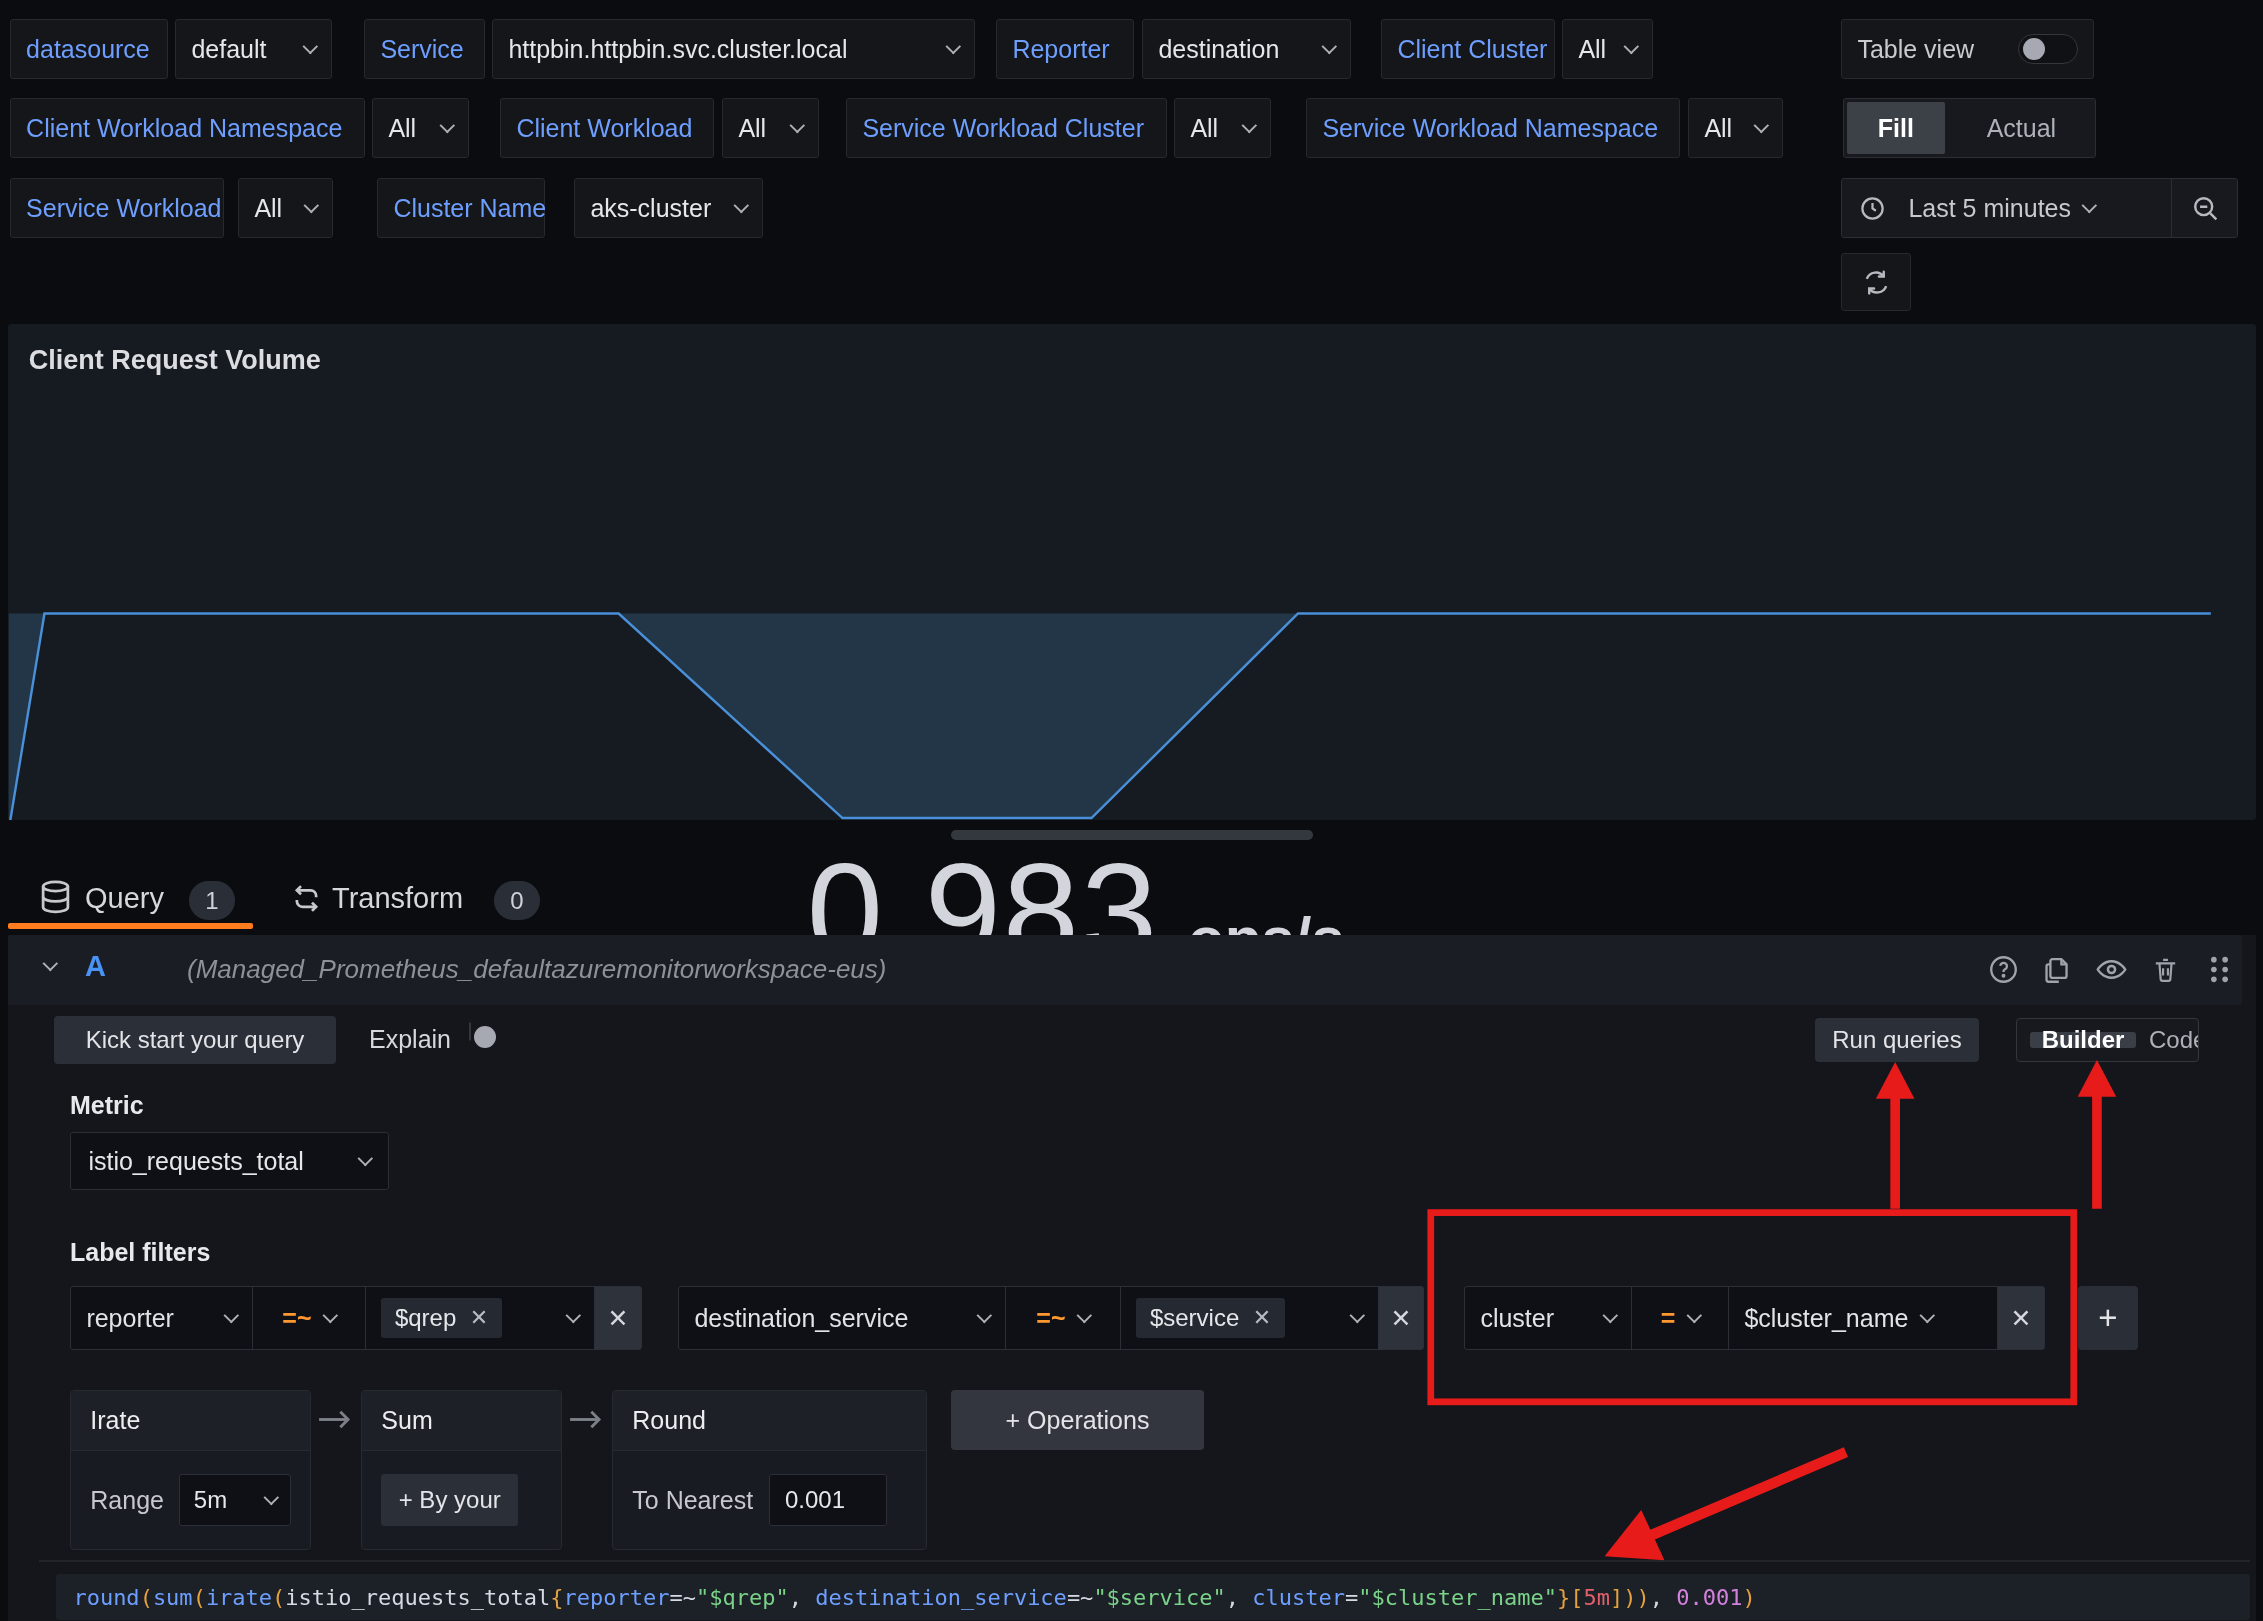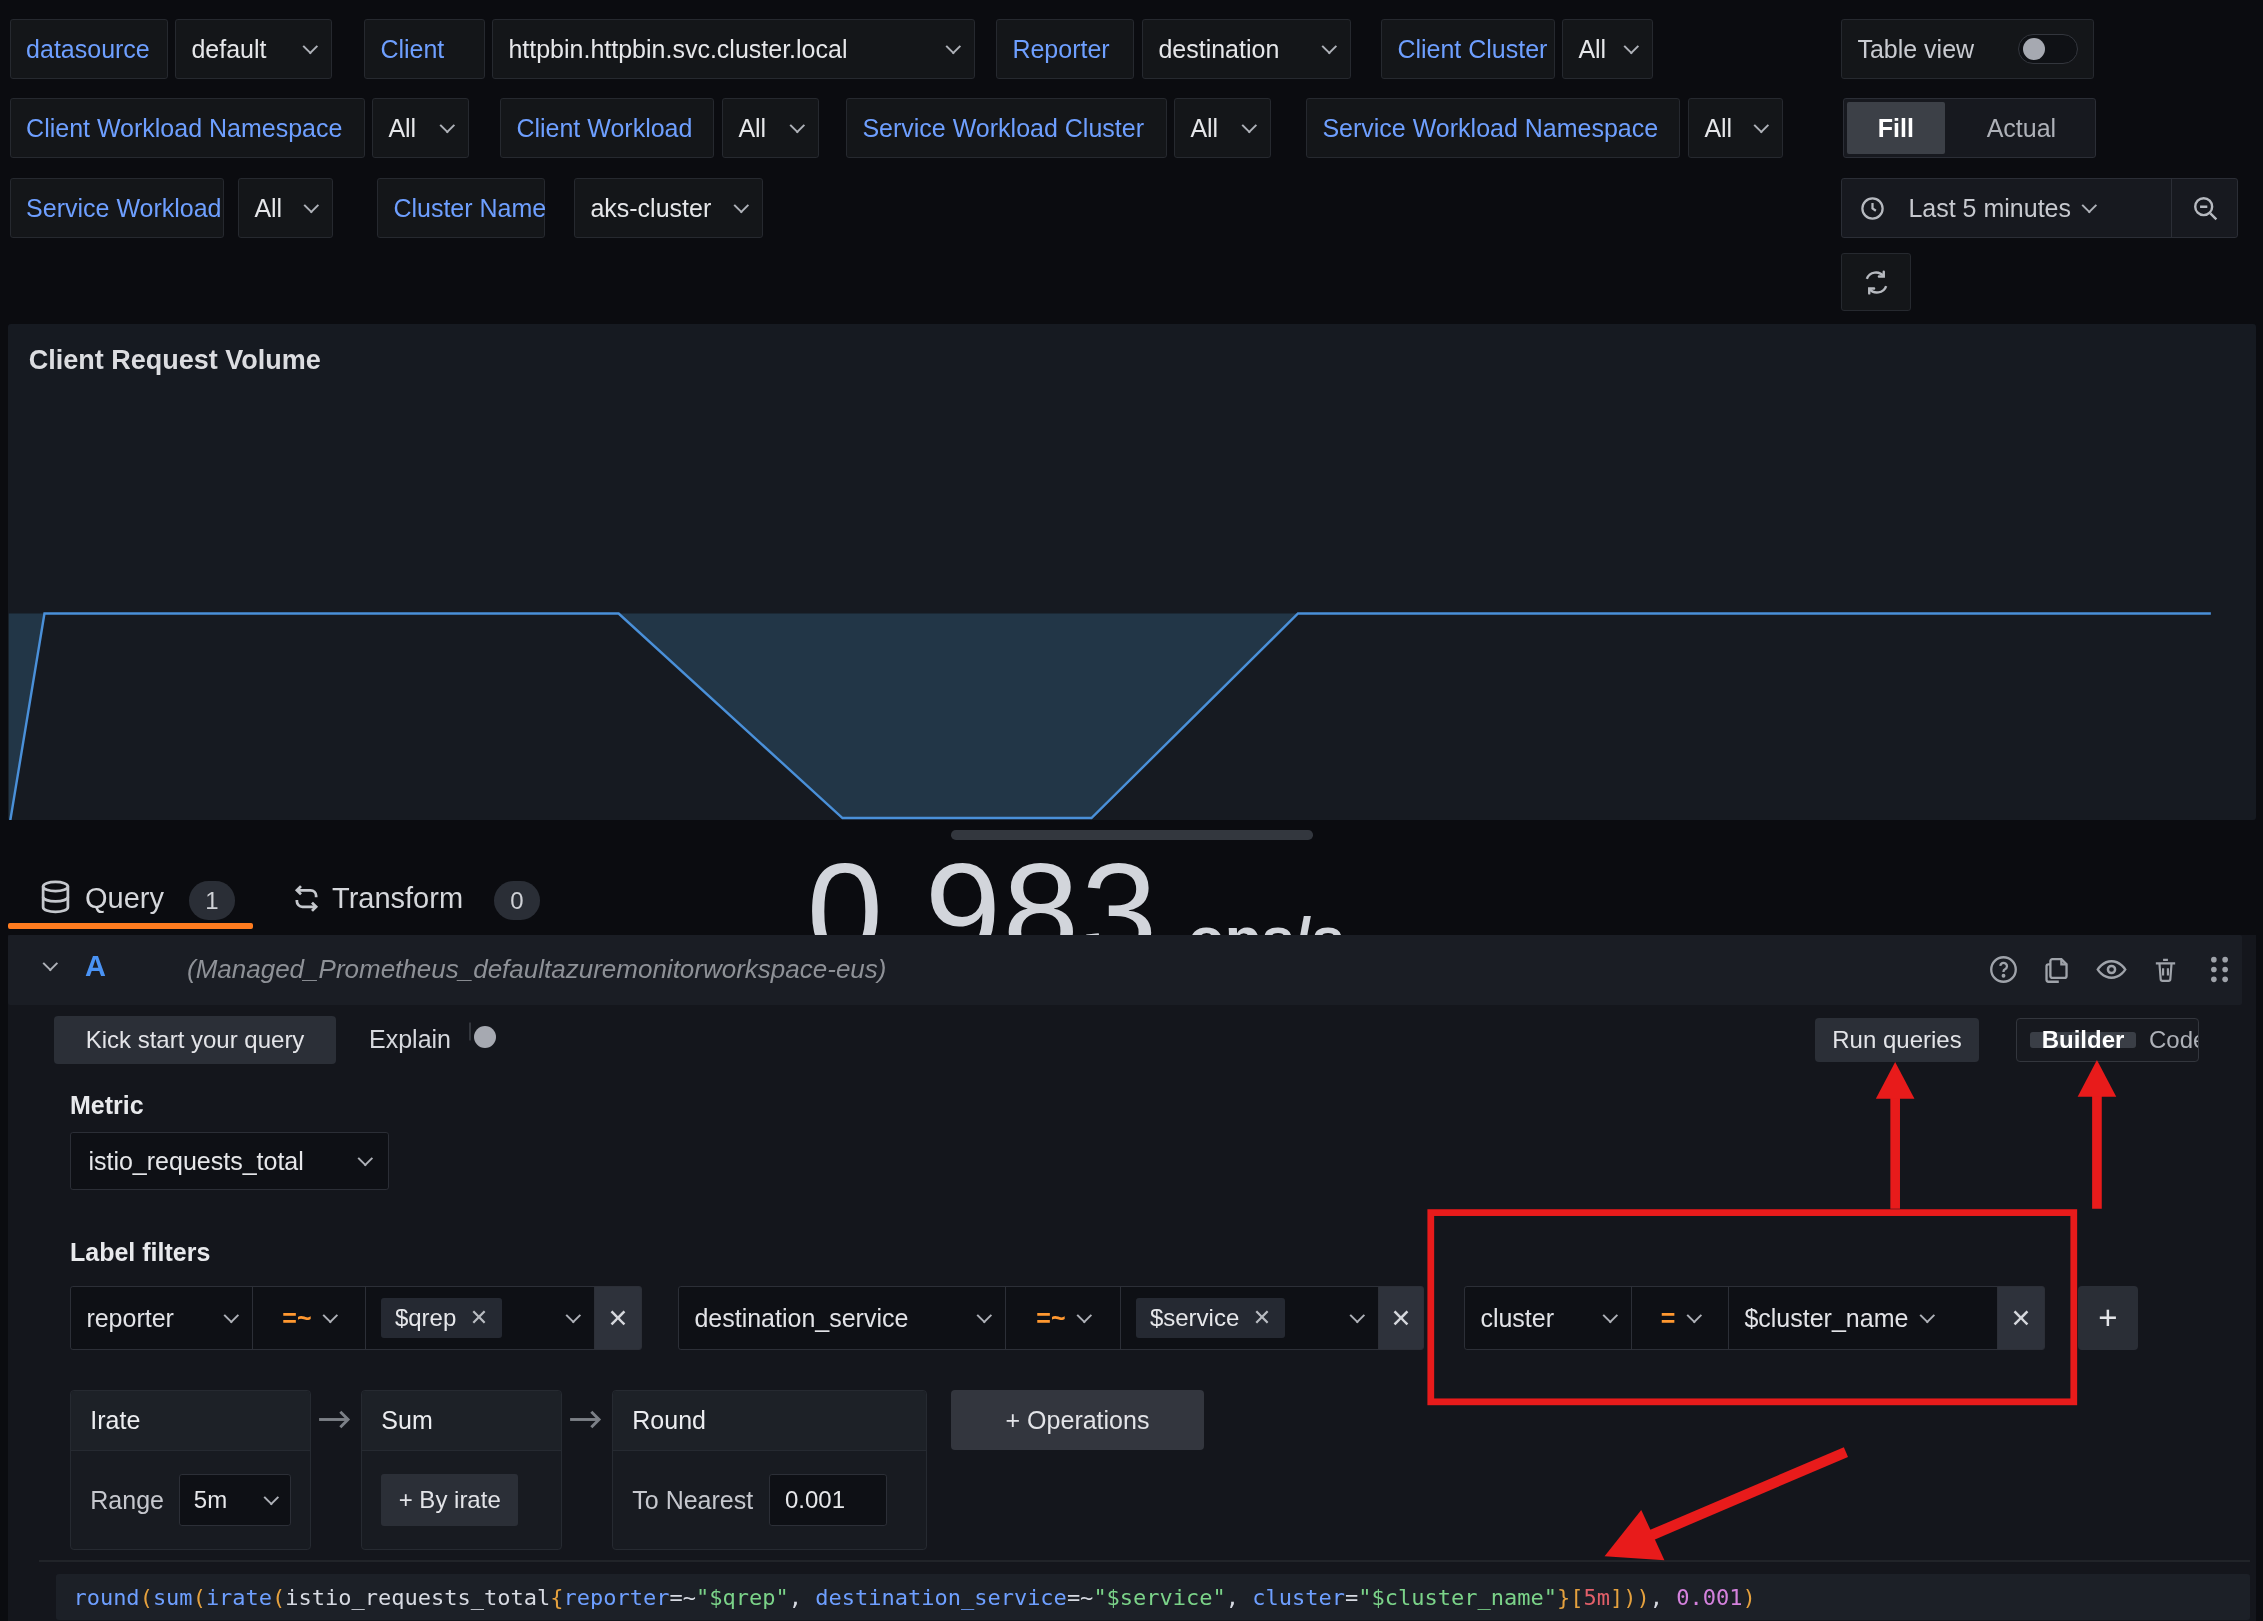--- a/index.html
+++ b/index.html
@@ -82,21 +82,21 @@
 
   
   <div class="vbox vlabel" style="left:9.7px;top:19.3px;width:158px">
       <span>datasource</span>
     </div>
   <div class="vbox vvalue" style="left:175px;top:19.3px;width:157px">
       <span>default</span>
       <span class="chev"></span>
     </div>
   <div class="vbox vlabel" style="left:364px;top:19.3px;width:121px">
-      <span>Client</span>
+      <span>Service</span>
     </div>
   <div class="vbox vvalue" style="left:492px;top:19.3px;width:483px">
       <span>httpbin.httpbin.svc.cluster.local</span>
       <span class="chev"></span>
     </div>
   <div class="vbox vlabel" style="left:996px;top:19.3px;width:138px">
       <span>Reporter</span>
     </div>
   <div class="vbox vvalue" style="left:1142px;top:19.3px;width:209px">
       <span>destination</span>
@@ -373,21 +373,21 @@
   </div>
   <div class="oparrow" style="left:317px">
     <svg class="icon" width="37" height="27" viewBox="0 0 38 28" fill="none" stroke="currentColor" stroke-width="3">
         <path d="M2 14h28"></path>
         <path d="M24 6l8 8-8 8" fill="none"></path>
       </svg>
   </div>
   <div class="card" style="left:361px;width:201px">
     <div class="head">Sum</div>
     <div class="body">
-      <span class="mini-btn">+ By irate</span>
+      <span class="mini-btn">+ By your</span>
     </div>
   </div>
   <div class="oparrow" style="left:568px">
     <svg class="icon" width="37" height="27" viewBox="0 0 38 28" fill="none" stroke="currentColor" stroke-width="3">
         <path d="M2 14h28"></path>
         <path d="M24 6l8 8-8 8" fill="none"></path>
       </svg>
   </div>
   <div class="card" style="left:612px;width:315px">
     <div class="head">Round</div>

